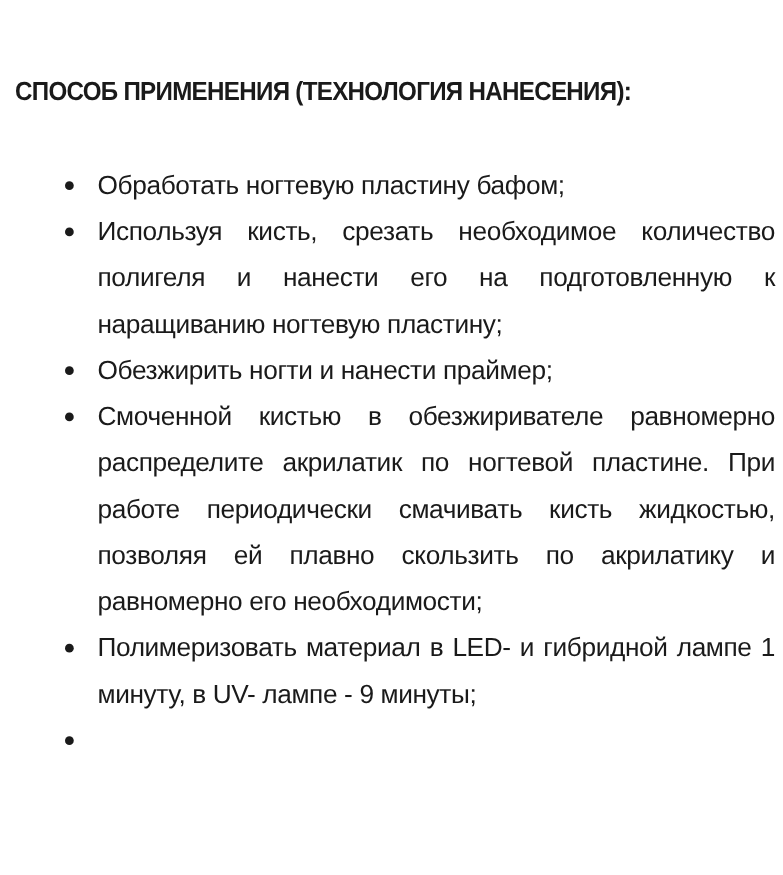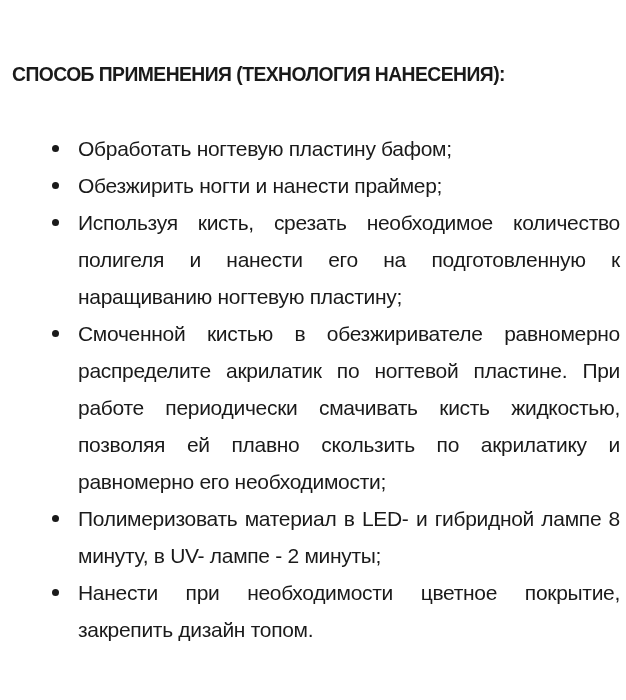--- a/index.html
+++ b/index.html
@@ -37,32 +37,31 @@
 <div class="page">
   <div class="heading">СПОСОБ ПРИМЕНЕНИЯ (ТЕХНОЛОГИЯ НАНЕСЕНИЯ):</div>
 
   <ul class="steps">
     <li>
       <span class="bullet"></span>
       <span class="txt">Обработать ногтевую пластину бафом;</span>
     </li>
     <li>
       <span class="bullet"></span>
-      <span class="txt">Обезжирить ногти и нанести праймер;</span>
+      <span class="txt">Используя кисть, срезать необходимое количество полигеля и нанести его на подготовленную к наращиванию ногтевую пластину;</span>
     </li>
     <li>
       <span class="bullet"></span>
-      <span class="txt">Используя кисть, срезать необходимое количество полигеля и нанести его на подготовленную к наращиванию ногтевую пластину;</span>
+      <span class="txt">Обезжирить ногти и нанести праймер;</span>
     </li>
     <li>
       <span class="bullet"></span>
       <span class="txt">Смоченной кистью в обезжиривателе равномерно распределите акрилатик по ногтевой пластине. При работе периодически смачивать кисть жидкостью, позволяя ей плавно скользить по акрилатику и равномерно его необходимости;</span>
     </li>
     <li>
       <span class="bullet"></span>
-      <span class="txt">Полимеризовать материал в LED- и гибридной лампе 8 минуту, в UV- лампе - 2 минуты;</span>
+      <span class="txt">Полимеризовать материал в LED- и гибридной лампе 1 минуту, в UV- лампе - 9 минуты;</span>
     </li>
     <li>
       <span class="bullet"></span>
-      <span class="txt">Нанести при необходимости цветное покрытие, закрепить дизайн топом.</span>
     </li>
   </ul>
 </div>
 
 </body></html>

